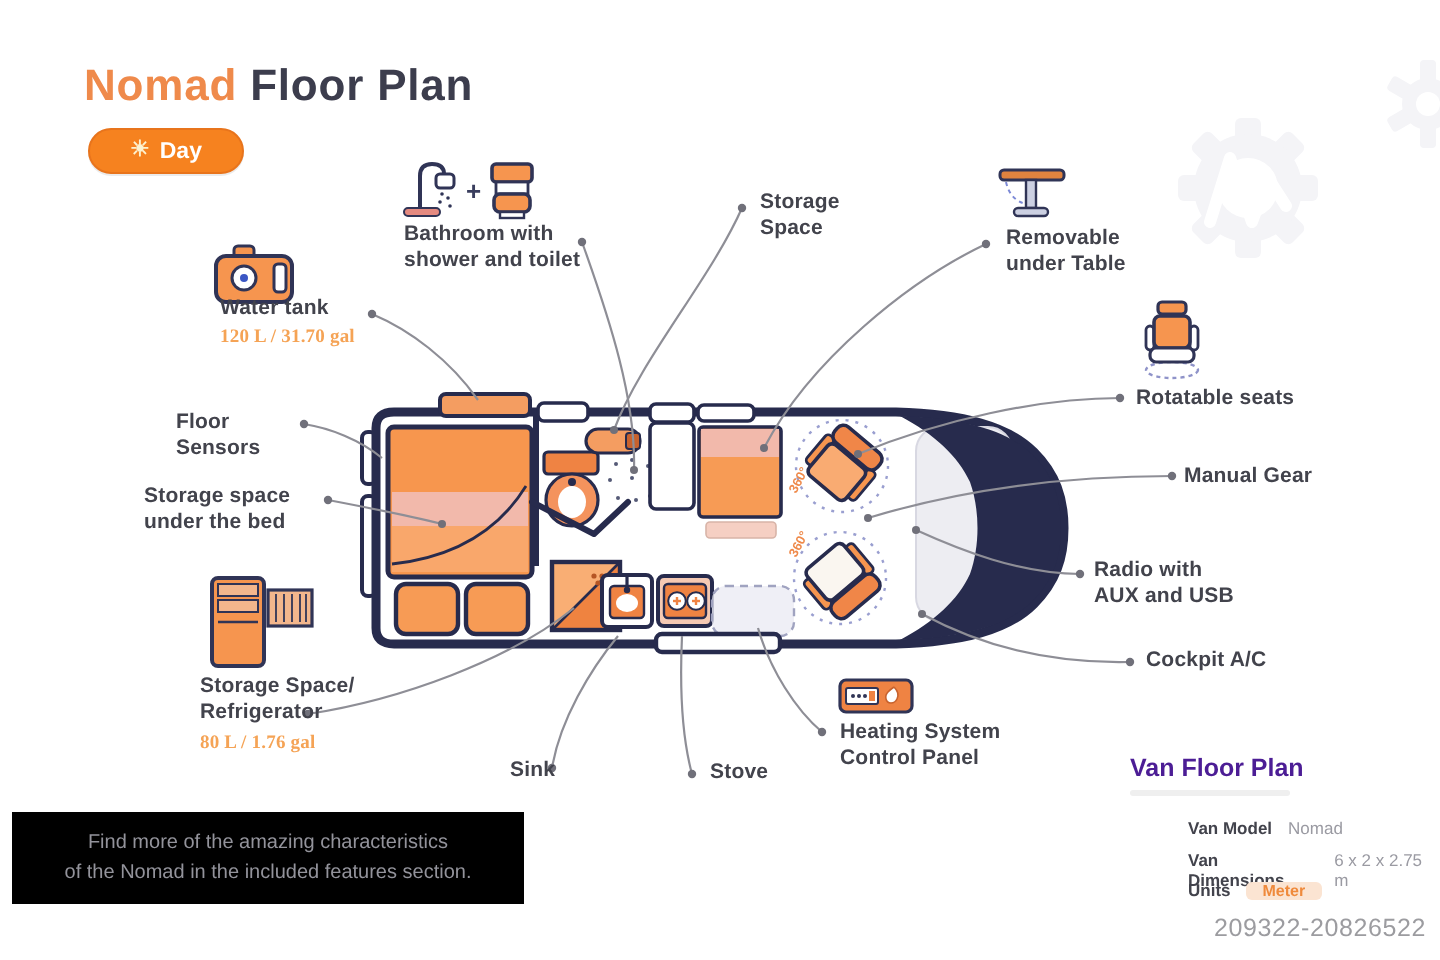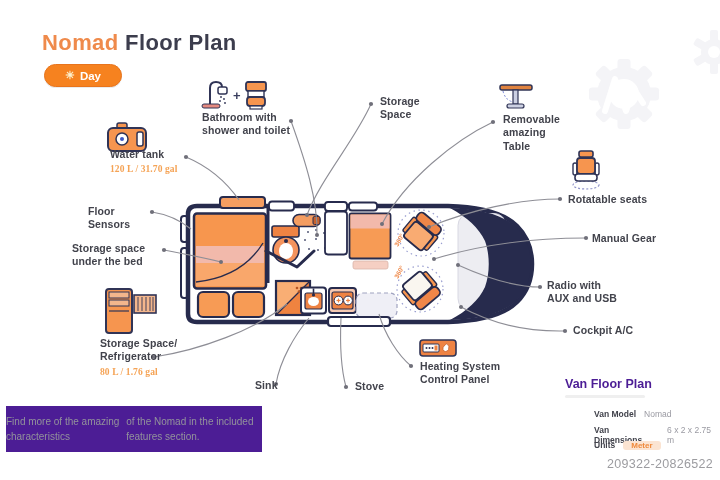--- a/index.html
+++ b/index.html
@@ -25,22 +25,22 @@
 
   
   .info-title{position:absolute;left:565px;top:377px;font-size:12.5px;font-weight:700;color:#4c1d95;}
   .info-div{position:absolute;left:565px;top:395px;width:80px;height:3px;background:#efefef;border-radius:2px;}
   .info-row{position:absolute;left:594px;font-size:8.5px;color:#42434c;display:flex;align-items:center;gap:8px;justify-content:flex-end;}
   .info-row .k{font-weight:700;}
   .info-row .v{color:#9a9aa2;font-weight:400;}
   .badge{background:#fbe4d2;color:#ef8a3c;font-size:8px;font-weight:700;padding:0 8px;border-radius:3px;}
 
   
-  .footer-note{position:absolute;left:6px;top:406px;width:256px;height:46px;background:#4c1d95;
-               display:flex;flex-direction:row;align-items:center;justify-content:center;
+  .footer-note{position:absolute;left:6px;top:406px;width:256px;height:46px;background:#000000;
+               display:flex;flex-direction:column;align-items:center;justify-content:center;
                color:#93939b;font-size:10px;line-height:1.5;}
   .doc-id{position:absolute;right:7px;top:457px;font-size:12.5px;color:#9c9ca0;letter-spacing:.3px;}
 </style>
 </head>
 <body>
 
 <div class="stage">
 
   <svg class="layer" width="720" height="480" viewBox="0 0 720 480">
 
@@ -316,21 +316,21 @@
     </svg>
   </div>
 
   <div class="callout" style="left:202px;top:111px;width:98px">
     <span>Bathroom with shower and toilet</span>
   </div>
   <div class="callout" style="left:380px;top:95px;width:50px">
     <span>Storage Space</span>
   </div>
   <div class="callout" style="left:503px;top:113px;width:72px">
-    <span>Removable amazing Table</span>
+    <span>Removable under Table</span>
   </div>
   <div class="callout" style="left:110px;top:148px;width:80px">
     <span>Water tank</span>
     <div class="cap">120 L / 31.70 gal</div>
   </div>
   <div class="callout" style="left:88px;top:205px;width:70px">
     <span>Floor Sensors</span>
   </div>
   <div class="callout" style="left:72px;top:242px;width:82px">
     <span>Storage space under the bed</span>

